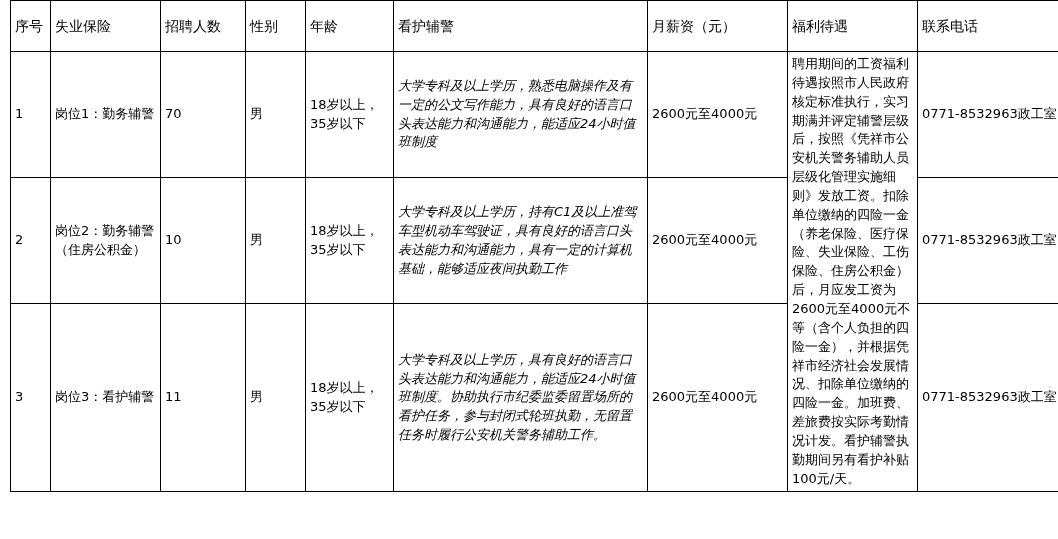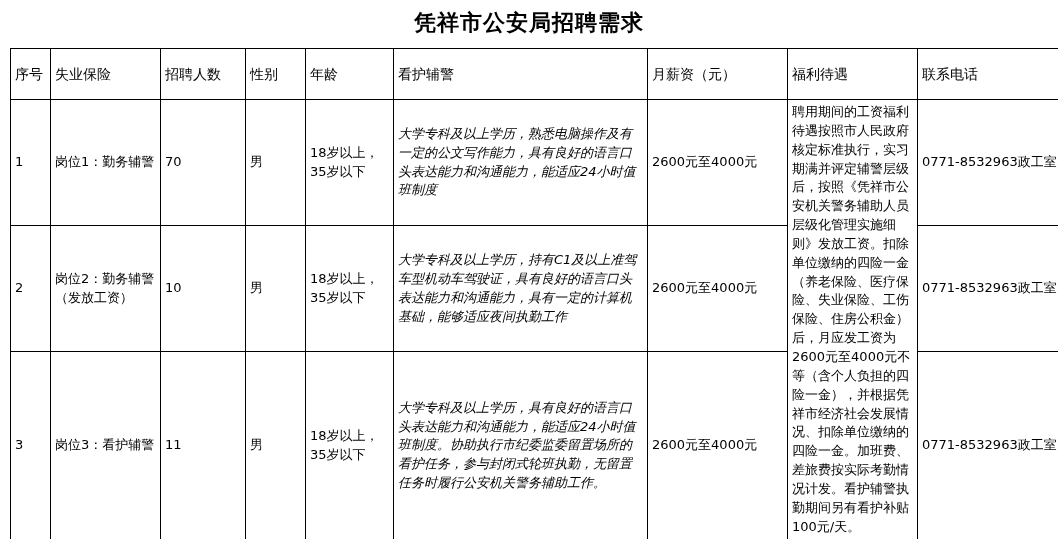--- a/index.html
+++ b/index.html
@@ -87,21 +87,20 @@
   }
   .row1 td { height: 105px; }
   .row2 td { height: 105px; }
   .row3 td { height: 160px; }
 </style>
 </head>
 <body>
 
 <div class="page">
 
-  <div class="doc-title">凭祥市公安局招聘需求</div>
 
   <table class="recruit">
     <colgroup>
       <col class="col-idx">
       <col class="col-post">
       <col class="col-num">
       <col class="col-gender">
       <col class="col-age">
       <col class="col-req">
       <col class="col-salary">
@@ -128,21 +127,21 @@
         <td>70</td>
         <td>男</td>
         <td class="age-cell">18岁以上，35岁以下</td>
         <td class="req-text">大学专科及以上学历，熟悉电脑操作及有一定的公文写作能力，具有良好的语言口头表达能力和沟通能力，能适应24小时值班制度</td>
         <td>2600元至4000元</td>
         <td class="welfare-cell" rowspan="3">聘用期间的工资福利待遇按照市人民政府核定标准执行，实习期满并评定辅警层级后，按照《凭祥市公安机关警务辅助人员层级化管理实施细则》发放工资。扣除单位缴纳的四险一金（养老保险、医疗保险、失业保险、工伤保险、住房公积金）后，月应发工资为2600元至4000元不等（含个人负担的四险一金），并根据凭祥市经济社会发展情况、扣除单位缴纳的四险一金。加班费、差旅费按实际考勤情况计发。看护辅警执勤期间另有看护补贴100元/天。</td>
         <td>0771-8532963政工室</td>
       </tr>
       <tr class="row2">
         <td>2</td>
-        <td class="post-name">岗位2：勤务辅警（发放工资）</td>
+        <td class="post-name">岗位2：勤务辅警（住房公积金）</td>
         <td>10</td>
         <td>男</td>
         <td class="age-cell">18岁以上，35岁以下</td>
         <td class="req-text">大学专科及以上学历，持有C1及以上准驾车型机动车驾驶证，具有良好的语言口头表达能力和沟通能力，具有一定的计算机基础，能够适应夜间执勤工作</td>
         <td>2600元至4000元</td>
         <td>0771-8532963政工室</td>
       </tr>
       <tr class="row3">
         <td>3</td>
         <td class="post-name">岗位3：看护辅警</td>

